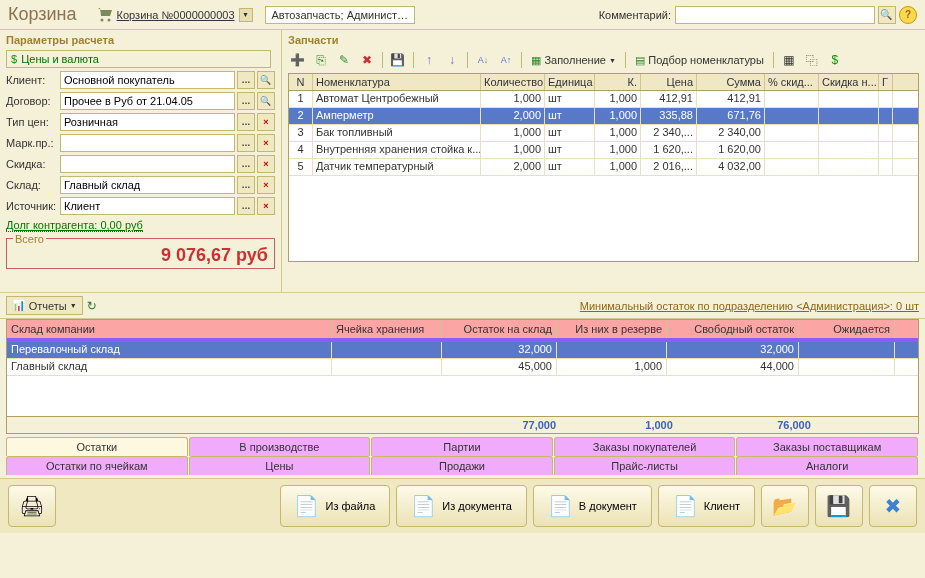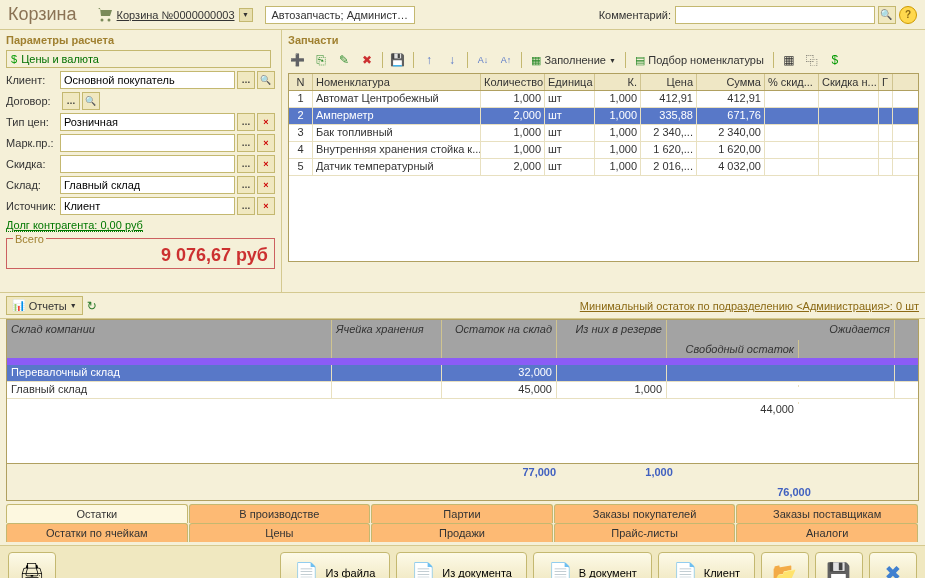--- a/index.html
+++ b/index.html
@@ -53,37 +53,37 @@
 .c-pct { width: 54px; }
 .c-disc { width: 60px; }
 .c-g { width: 14px; }
 .grid-scroll { overflow: hidden; }
 
 .reports-bar { display: flex; align-items: center; padding: 3px 6px; border-top: 1px solid #d4c990; border-bottom: 1px solid #d4c990; }
 .report-btn { display: inline-flex; align-items: center; gap: 3px; padding: 2px 5px; border: 1px solid #c4b870; background: #f0e8c0; cursor: pointer; font-size: 11px; }
 .refresh-btn { margin-left: 4px; cursor: pointer; font-size: 12px; color: #2a7a2a; }
 .min-stock-link { color: #8b6914; text-decoration: underline; font-weight: normal; font-size: 11px; }
 .bottom-grid { border: 1px solid #b0a060; background: #fff; margin: 0 6px; }
-.bg-head { display: flex; background: #a3a3a3; border-bottom: 7px solid #8b5cf6; font-style: italic; }
+.bg-head { display: flex; background: #fca5a5; border-bottom: 4px solid #8b5cf6; }
 .bg-head .bgh { border-right: 1px solid #d0c490; padding: 3px 4px; font-size: 11px; }
 .bg-body .bgr { display: flex; border-bottom: 1px solid #e8e0c0; height: 17px; }
 .bg-body .bgc { border-right: 1px solid #e8e0c0; padding: 1px 4px; font-size: 11px; }
 .bgr.selected { background: #5878c8; color: #fff; }
 .bc-wh { width: 325px; }
 .bc-cell { width: 110px; }
 .bc-stock { width: 115px; text-align: right; }
 .bc-res { width: 110px; text-align: right; }
-.bc-free { width: 132px; text-align: right; margin-top: 20px; }
+.bc-free { width: 132px; text-align: right; }
 .bc-exp { width: 96px; text-align: right; }
 .bg-foot { display: flex; border-top: 1px solid #b0a060; background: #f5f0d8; font-weight: bold; color: #4060c0; gap: 10px; }
 .bg-foot .bgc { padding: 2px 4px; font-size: 11px; }
 
 .tabs { margin: 3px 6px 0 6px; }
 .tab-row { display: flex; }
-.tab { flex: 1; text-align: center; padding: 3px 4px; border: 1px solid #c4b870; border-bottom: none; background: #fdba74; font-size: 11px; cursor: pointer; margin-right: 1px; border-radius: 3px 3px 0 0;}
+.tab { flex: 1; text-align: center; padding: 3px 4px; border: 1px solid #c4b870; border-bottom: none; background: #f0abfc; font-size: 11px; cursor: pointer; margin-right: 1px; border-radius: 3px 3px 0 0;}
 .tab.active { background: #fdf8e0; font-weight: normal; }
 .tab-row2 { display: flex; margin-top: 0; }
 
 .bottom-bar { display: flex; align-items: center; padding: 6px 8px; gap: 6px; border-top: 1px solid #d4c990; margin-top: 3px; background: #f0e8c0; }
 .big-btn { display: inline-flex; align-items: center; justify-content: center; gap: 6px; height: 42px; border: 1px solid #c4b870; background: linear-gradient(#fdfae8,#ece2b4); border-radius: 4px; cursor: pointer; font-size: 11px; padding: 0 14px; }
 .big-btn .bb-icon { font-size: 20px; }
 .big-btn.icon-only { width: 48px; padding: 0; }
 svg { display: block; }
 </style>
 </head>
@@ -118,20 +118,21 @@
 
     <div class="form-row">
         <span class="form-lbl">Клиент:</span>
         <input class="form-input" value="Основной покупатель" style="">
         <span class="elips-btn">…</span>
         <span class="elips-btn">🔍</span>
       </div>
 
     <div class="form-row">
         <span class="form-lbl">Договор:</span>
+        <input class="form-input" value="Прочее в Руб от 21.04.05" style="">
         <span class="elips-btn">…</span>
         <span class="elips-btn">🔍</span>
       </div>
 
     <div class="form-row">
         <span class="form-lbl">Тип цен:</span>
         <input class="form-input" value="Розничная" style="">
         <span class="elips-btn">…</span>
         <span class="elips-btn x-btn">×</span>
       </div>
@@ -296,21 +297,21 @@
 
 <div class="bottom-grid">
   <div class="bg-head">
     <div class="bgh bc-wh">Склад компании</div>
     <div class="bgh bc-cell">Ячейка хранения</div>
     <div class="bgh bc-stock">Остаток на склад</div>
     <div class="bgh bc-res">Из них в резерве</div>
     <div class="bgh bc-free">Свободный остаток</div>
     <div class="bgh bc-exp">Ожидается</div>
   </div>
-  <div class="bg-body" id="stock-rows" style="height:98px">
+  <div class="bg-body" id="stock-rows" style="height:74px">
       <div class="bgr selected">
         <div class="bgc bc-wh">Перевалочный склад</div>
         <div class="bgc bc-cell"></div>
         <div class="bgc bc-stock">32,000</div>
         <div class="bgc bc-res"></div>
         <div class="bgc bc-free">32,000</div>
         <div class="bgc bc-exp"></div>
       </div>
       <div class="bgr">
         <div class="bgc bc-wh">Главный склад</div>

